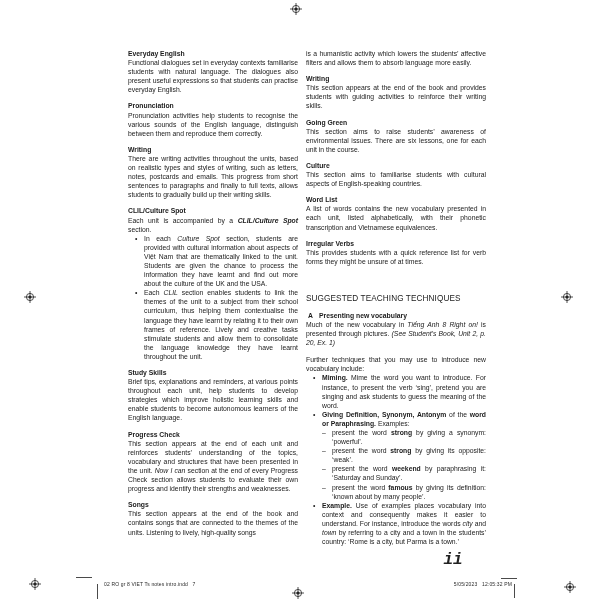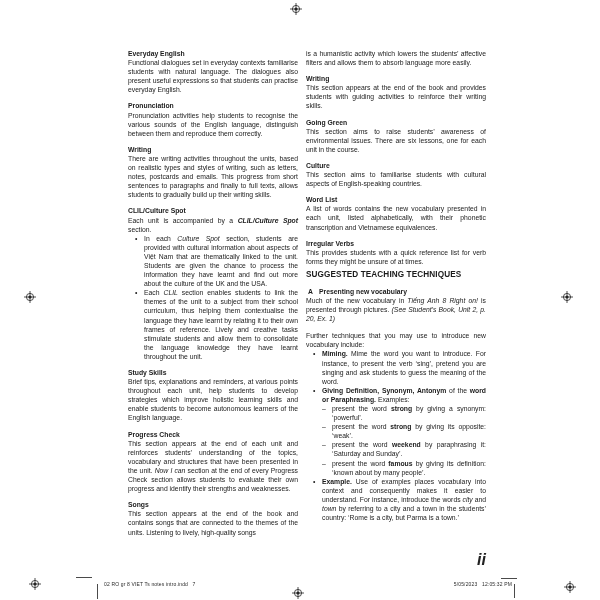--- a/index.html
+++ b/index.html
@@ -8,34 +8,34 @@
     font-family:"Liberation Sans", sans-serif;color:#1b1b1b;overflow:hidden;
   }
   .col{position:absolute;top:49px;font-size:6.8px;line-height:9.1px;}
   #col-left{left:128px;width:170px;}
   #col-right{left:306px;width:180px;}
   .blk{margin:0;}
   .h{font-weight:bold;margin-top:7px;text-align:left;}
   .col > .blk:first-child{margin-top:0;}
   .p{text-align:justify;}
   .p.mt{margin-top:8px;}
-  .st{font-weight:bold;font-size:8.2px;line-height:10px;margin-top:4px;letter-spacing:.1px;}
+  .st{font-weight:normal;font-size:8.2px;line-height:10px;margin-top:28px;letter-spacing:.1px;}
   .sh{font-weight:bold;margin-top:7px;display:flex;}
   .shl{flex:0 0 13px;padding-left:2px;box-sizing:border-box;}
   .b{font-weight:bold;}
   .i{font-style:italic;}
   .bi{font-weight:bold;font-style:italic;}
   .brow{display:flex;}
   .bm{flex:0 0 16px;padding-left:7px;box-sizing:border-box;}
   .srow{display:flex;padding-left:16px;}
   .dm{flex:0 0 10px;box-sizing:border-box;}
   .bb{flex:1;text-align:justify;}
   .pagenum{
-    position:absolute;left:420px;top:551px;width:66px;text-align:right;
-    font-family:Liberation Sans, sans-serif;font-style:italic;font-weight:bold;
+    position:absolute;left:420px;top:551px;width:66px;text-align:center;
+    font-family:Liberation Mono, monospace;font-style:italic;font-weight:bold;
     font-size:16px;color:#222;
   }
   .footer-text{
     position:absolute;font-size:5px;color:#2a2a2a;letter-spacing:.15px;white-space:pre;
   }
   #footer-filename{left:104px;top:581px;}
   #footer-timestamp{left:420px;top:581px;width:92px;text-align:right;}
   .regmark{position:absolute;width:12px;height:12px;}
   .trim{position:absolute;background:#4a4a4a;}
   #trim-bl-h{left:76px;top:577px;width:16px;height:1px;}

